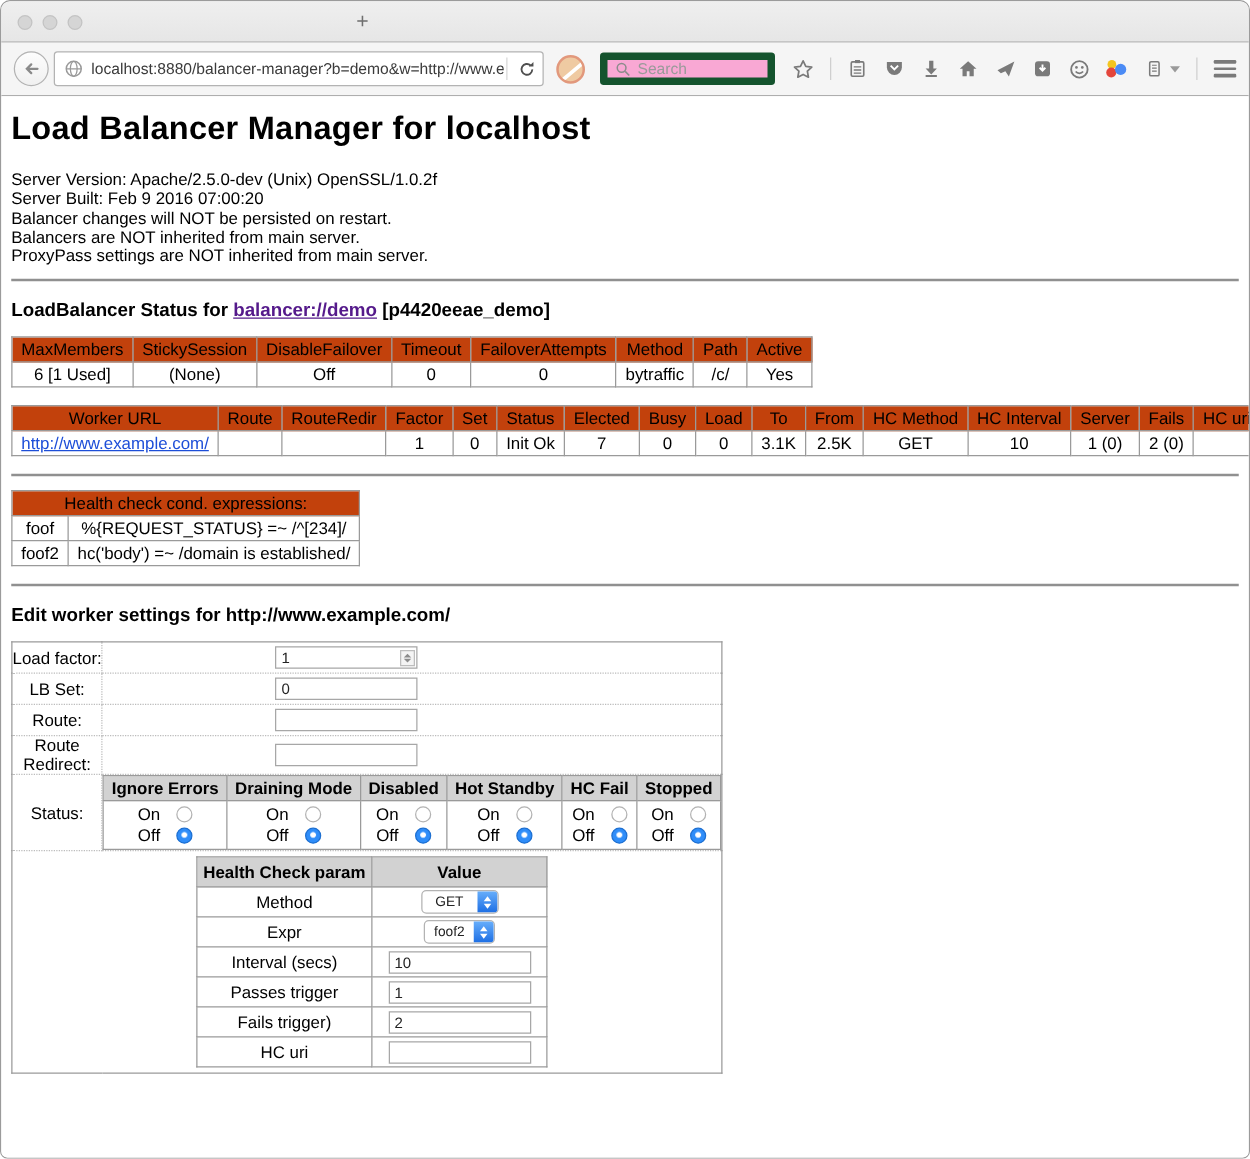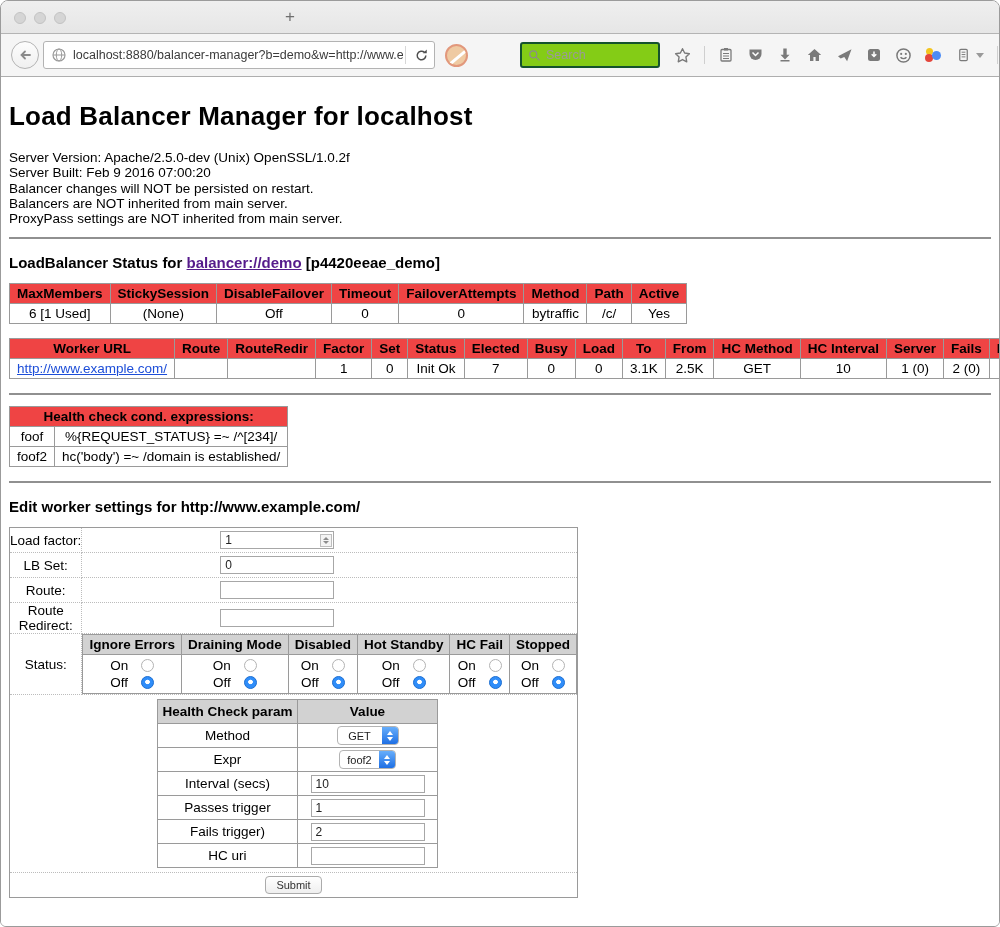--- a/index.html
+++ b/index.html
@@ -30,51 +30,51 @@
              margin-right:4px; flex:none; }
   .urlbar{ width:392px; height:28px; background:#fff; border:1px solid #b3b3b3; border-radius:3px;
            display:flex; align-items:center; padding:0 0 0 7px; overflow:hidden; flex:none; }
   .url-text{ font-size:12.5px; color:#3b3b3b; white-space:nowrap; overflow:hidden; flex:1; margin-left:6px; }
   .url-div{ width:1px; height:18px; background:#d7d7d7; margin:0 2px; flex:none; }
   .icon-btn{ display:flex; align-items:center; justify-content:center; flex:none; }
   .blocked{ width:23px; height:23px; border-radius:50%; background:#efcaa2; border:2px solid #e2987c;
             position:relative; margin:0 12px 0 10px; overflow:hidden; flex:none; }
   .blocked::after{ content:""; position:absolute; left:-3px; top:9px; width:30px; height:3px;
                    background:#fff; transform:rotate(-40deg); }
-  .searchbar{ width:140px; height:26px; background:#84cc16; border:2px solid #14532d; border-radius:3px;
-              display:flex; align-items:center; padding:0 6px; flex:none;margin-left:40px; }
+  .searchbar{ width:140px; height:26px; background:#f9a8d4; border:6px solid #14532d; border-radius:3px;
+              display:flex; align-items:center; padding:0 6px; flex:none; }
   .searchbar input{ border:none; outline:none; width:100px; font-size:12.5px; color:#444;
                     font-family:"Liberation Sans",sans-serif; margin-left:5px; background:transparent; }
   .searchbar input::placeholder{ color:#9a9a9a; }
   .tools{ display:flex; align-items:center; margin-left:14px; gap:13px; flex:1; }
   .vsep{ width:1px; height:18px; background:#cfcfcf; flex:none; }
   .caret-down{ width:0; height:0; border-left:4px solid transparent; border-right:4px solid transparent;
                border-top:5px solid #9a9a9a; margin-left:-8px; }
   .hamburger{ width:18px; display:flex; flex-direction:column; gap:3px; }
   .hamburger i{ display:block; height:2.5px; background:#7a7a7a; border-radius:1px; }
   .dots{ position:relative; width:18px; height:16px; }
   .dots i{ position:absolute; border-radius:50%; }
   .dot-y{ width:7px; height:7px; background:#f3c520; left:1px; top:1px; }
   .dot-r{ width:8px; height:8px; background:#e4463c; left:0; top:7px; }
   .dot-b{ width:9px; height:9px; background:#4b8bf5; left:7px; top:4px; }
 
   
   .content{ height:850px; background:#fff; padding:10px 8px 0 8px; overflow:hidden;
             font-size:13.5px; color:#000; }
-  h1.pagetitle{ font-size:26px; font-weight:bold; margin:14px 0 18px 0; letter-spacing:.2px; }
+  h1.pagetitle{ font-size:26px; font-weight:bold; margin:0 0 18px 0; letter-spacing:.2px; }
   .info div{ line-height:15.3px; }
   hr.rule{ border:0; height:2px; background:#909090; margin:11px 0; }
   h3.sec{ font-size:15px; font-weight:bold; margin:15px 0 12px 0; }
   a.vlink{ color:#551a8b; text-decoration:underline; font-weight:bold; }
   a.cell-link{ color:#1d4ed8; text-decoration:underline; }
 
   table.datatable{ border-collapse:collapse; margin-bottom:14px; }
   table.datatable th, table.datatable td{ border:1px solid #9a9a9a; padding:2px 7px;
       font-size:13.5px; text-align:center; white-space:nowrap; height:20px; }
-  table.datatable th{ background:#ef4444; font-weight:bold; }
+  table.datatable th{ background:#c2410c; font-weight:normal; }
   td.left{ text-align:left; }
 
   
   table.formtable{ border-collapse:collapse; width:569px; border:1px solid #9a9a9a; margin-top:6px; }
   table.formtable > tbody > tr > td{ border:1px dotted #bcbcbc; font-size:13.5px; height:25px; }
   td.flabel{ width:100px; text-align:center; }
   td.fvalue{ text-align:center; padding-right:105px; }
   td.fwide{ padding:4px 0 4px 0; }
   input.txt{ height:18px; width:114px; border:1px solid #a7a7a7; font-size:12px; padding:0 4px;
              font-family:"Liberation Sans",sans-serif; color:#222; background:#fff; }
@@ -488,20 +488,17 @@
               <td class="val"><input class="txt" type="text" value="2" style=""></td>
             </tr>
             <tr>
               <td>HC uri</td>
               <td class="val"><input class="txt" type="text" value="" style=""></td>
             </tr>
           </tbody>
               </table>
         </td>
       </tr>
-      <tr>
-        <td class="submit-row" colspan="2"><button class="submit">Submit</button></td>
-      </tr>
       </tbody>
     </table>
 
   </div>
 </div>
 
 </body></html>

